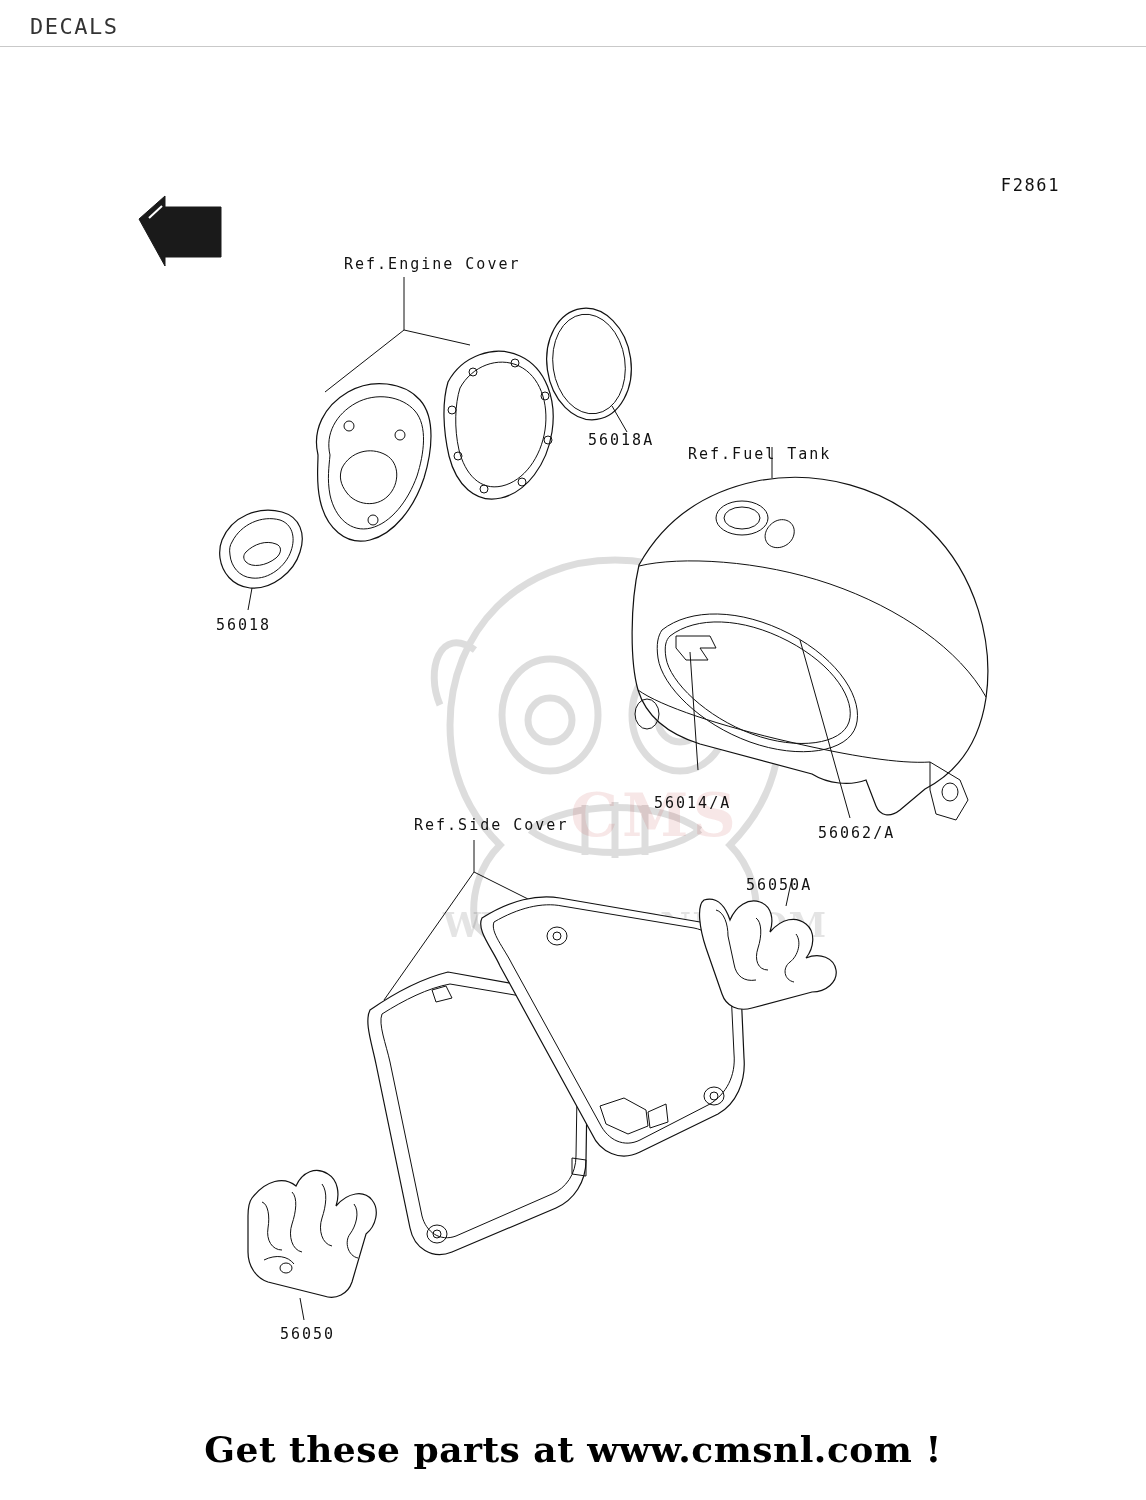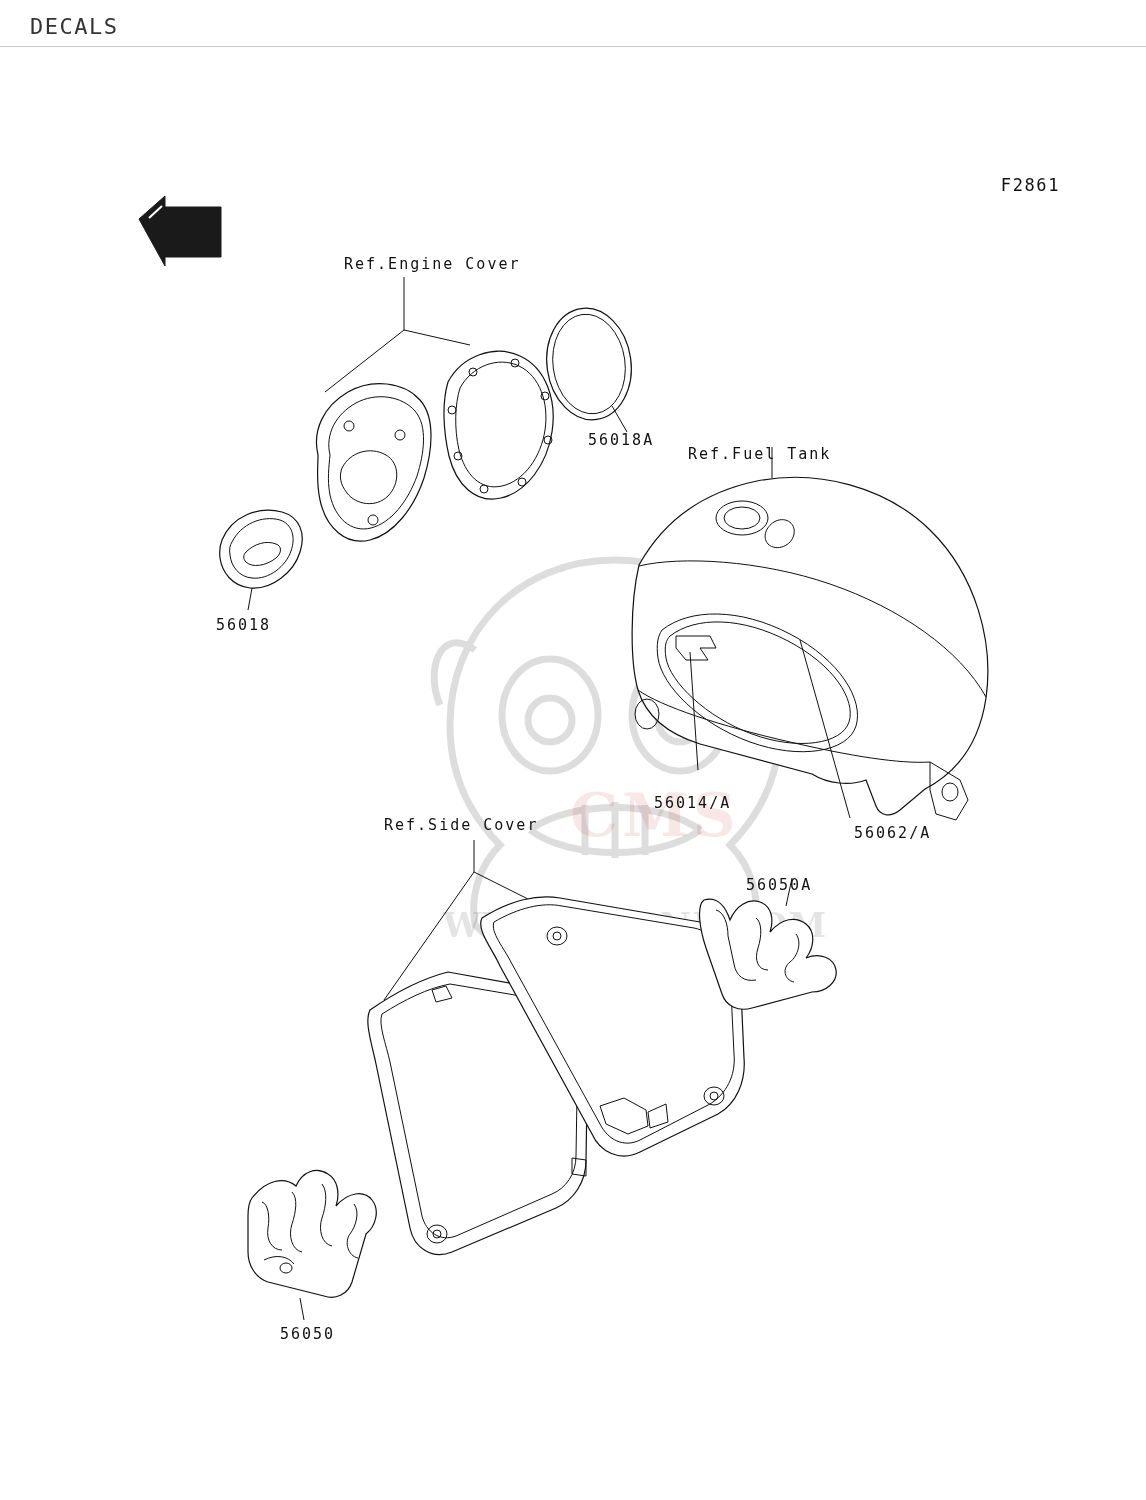--- a/index.html
+++ b/index.html
@@ -270,23 +270,24 @@
     </g>
 
   </svg>
 
   <div class="label mono" style="left:140px; top:219px; font-size:0; "></div>
 
   <div class="diagram-code mono">F2861</div>
 
   <div class="label mono" style="left:304px; top:255px;margin-left:40px;">Ref.Engine Cover</div>
   <div class="label mono" style="left:688px; top:424px;margin-top:21px;">Ref.Fuel Tank</div>
-  <div class="label mono" style="left:384px; top:816px;">Ref.Side Cover</div>
+  <div class="label mono" style="left:414px; top:816px;">Ref.Side Cover</div>
 
   <div class="label mono" style="left:588px; top:431px;">56018A</div>
   <div class="label mono" style="left:216px; top:616px;">56018</div>
   <div class="label mono" style="left:654px; top:794px;">56014/A</div>
-  <div class="label mono" style="left:818px; top:824px;margin-left:36px;">56062/A</div>
+  <div class="label mono" style="left:818px; top:824px;">56062/A</div>
   <div class="label mono" style="left:746px; top:876px;">56050A</div>
   <div class="label mono" style="left:280px; top:1325px;">56050</div>
 
+  <div class="footer">Get these parts at www.cmsnl.com !</div>
 
 </div>
 
 </body></html>

